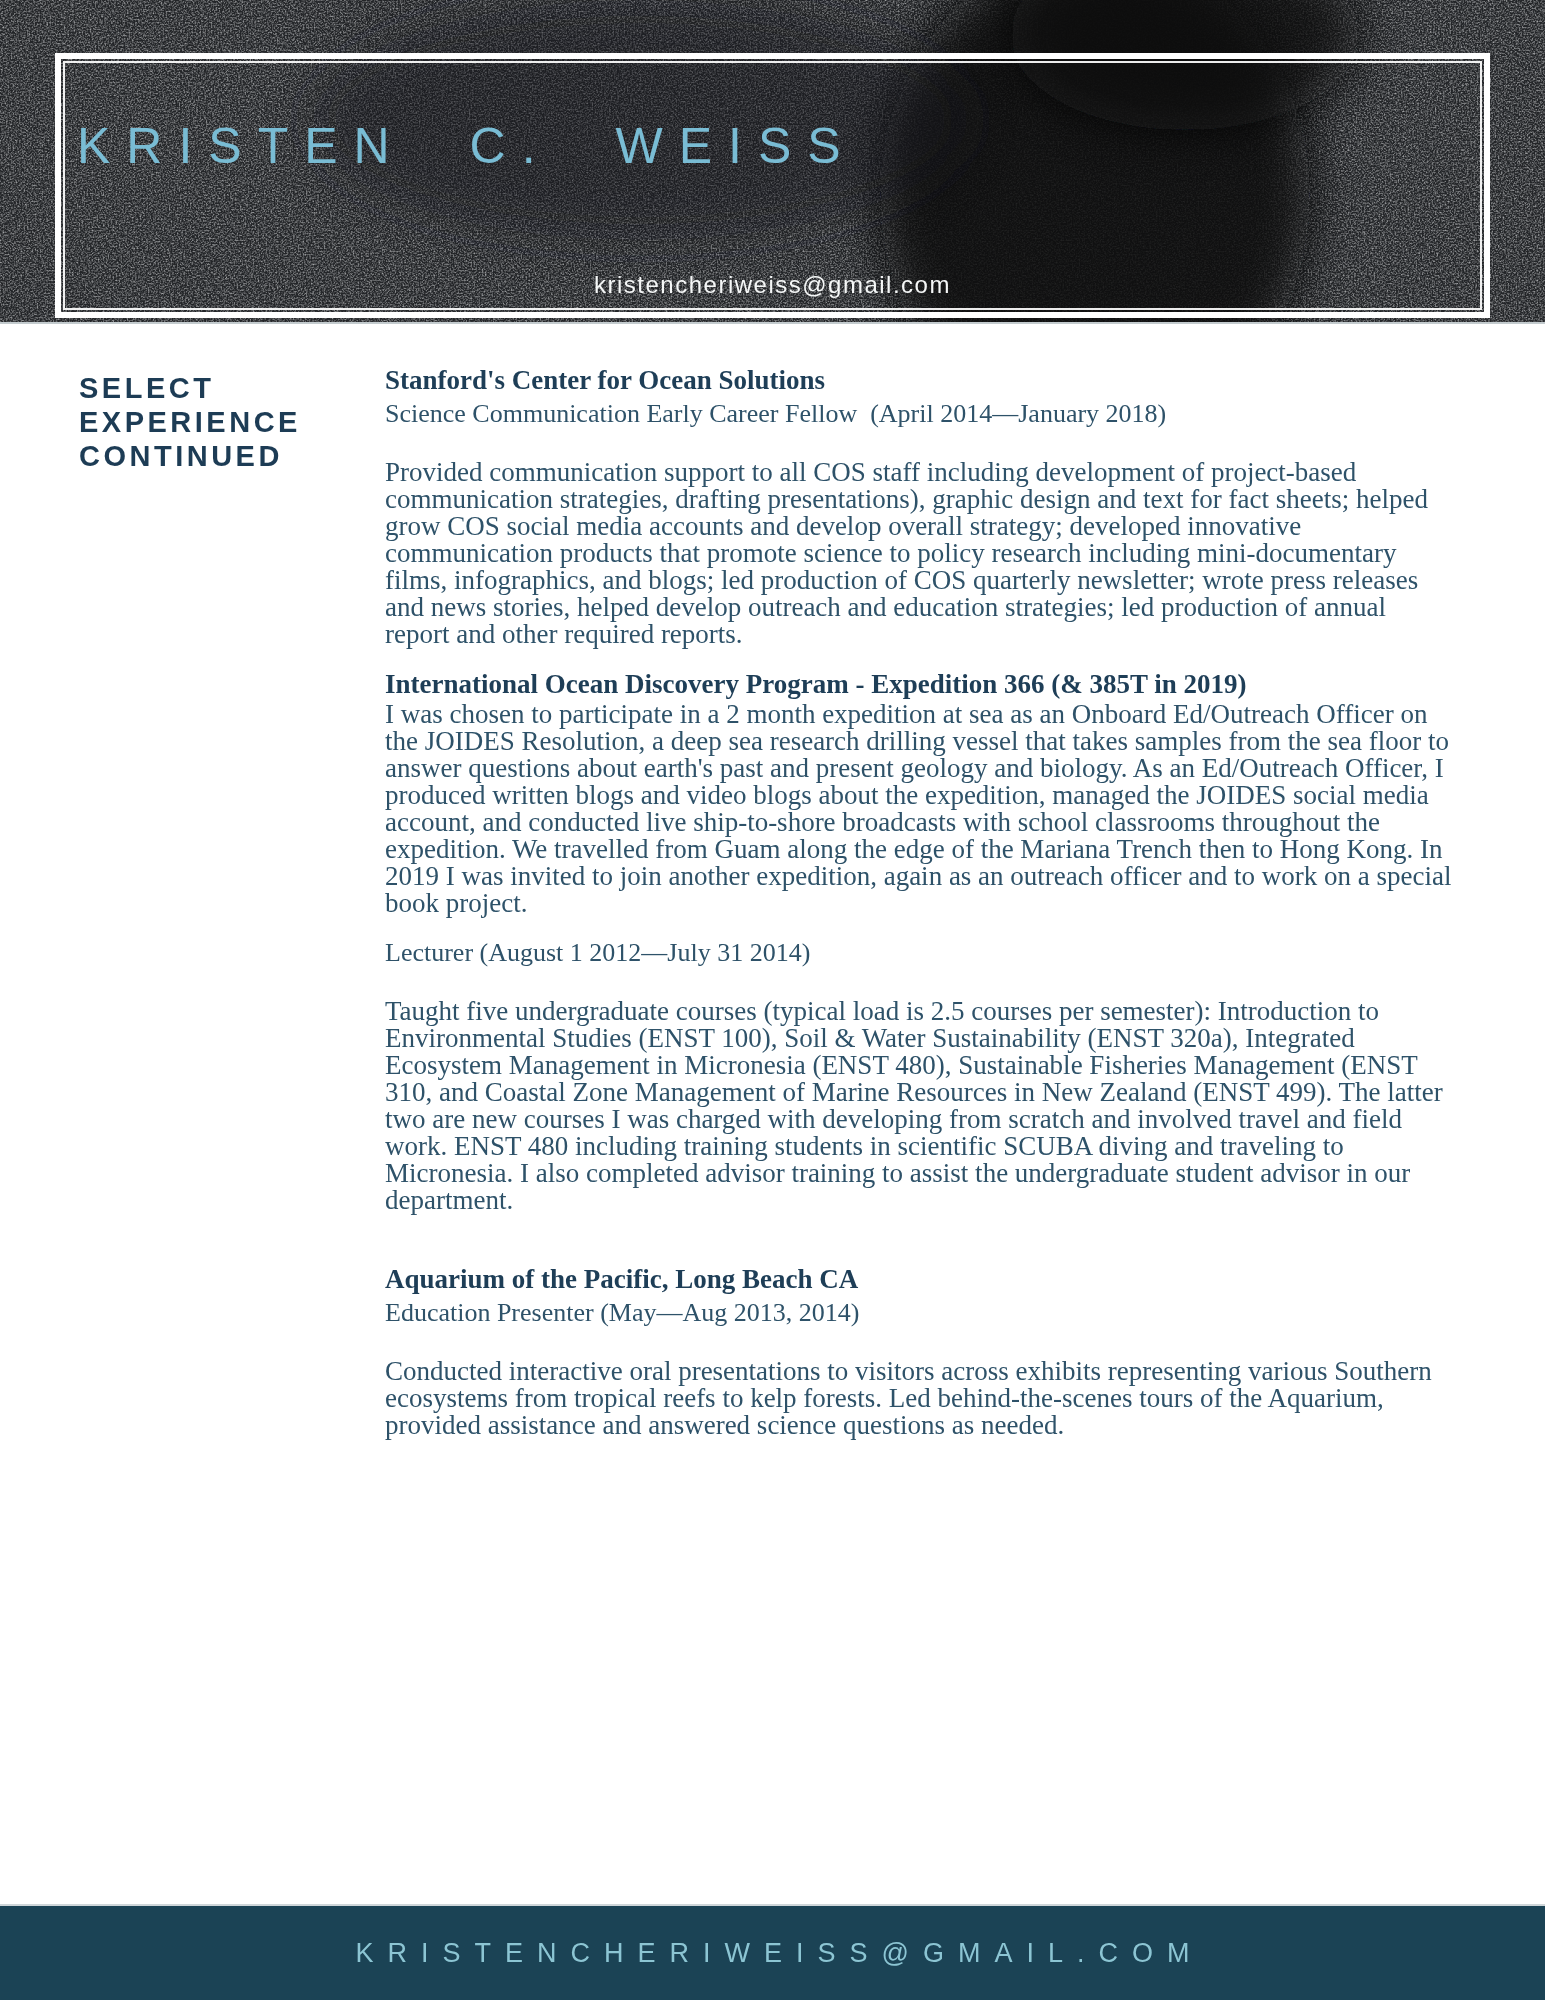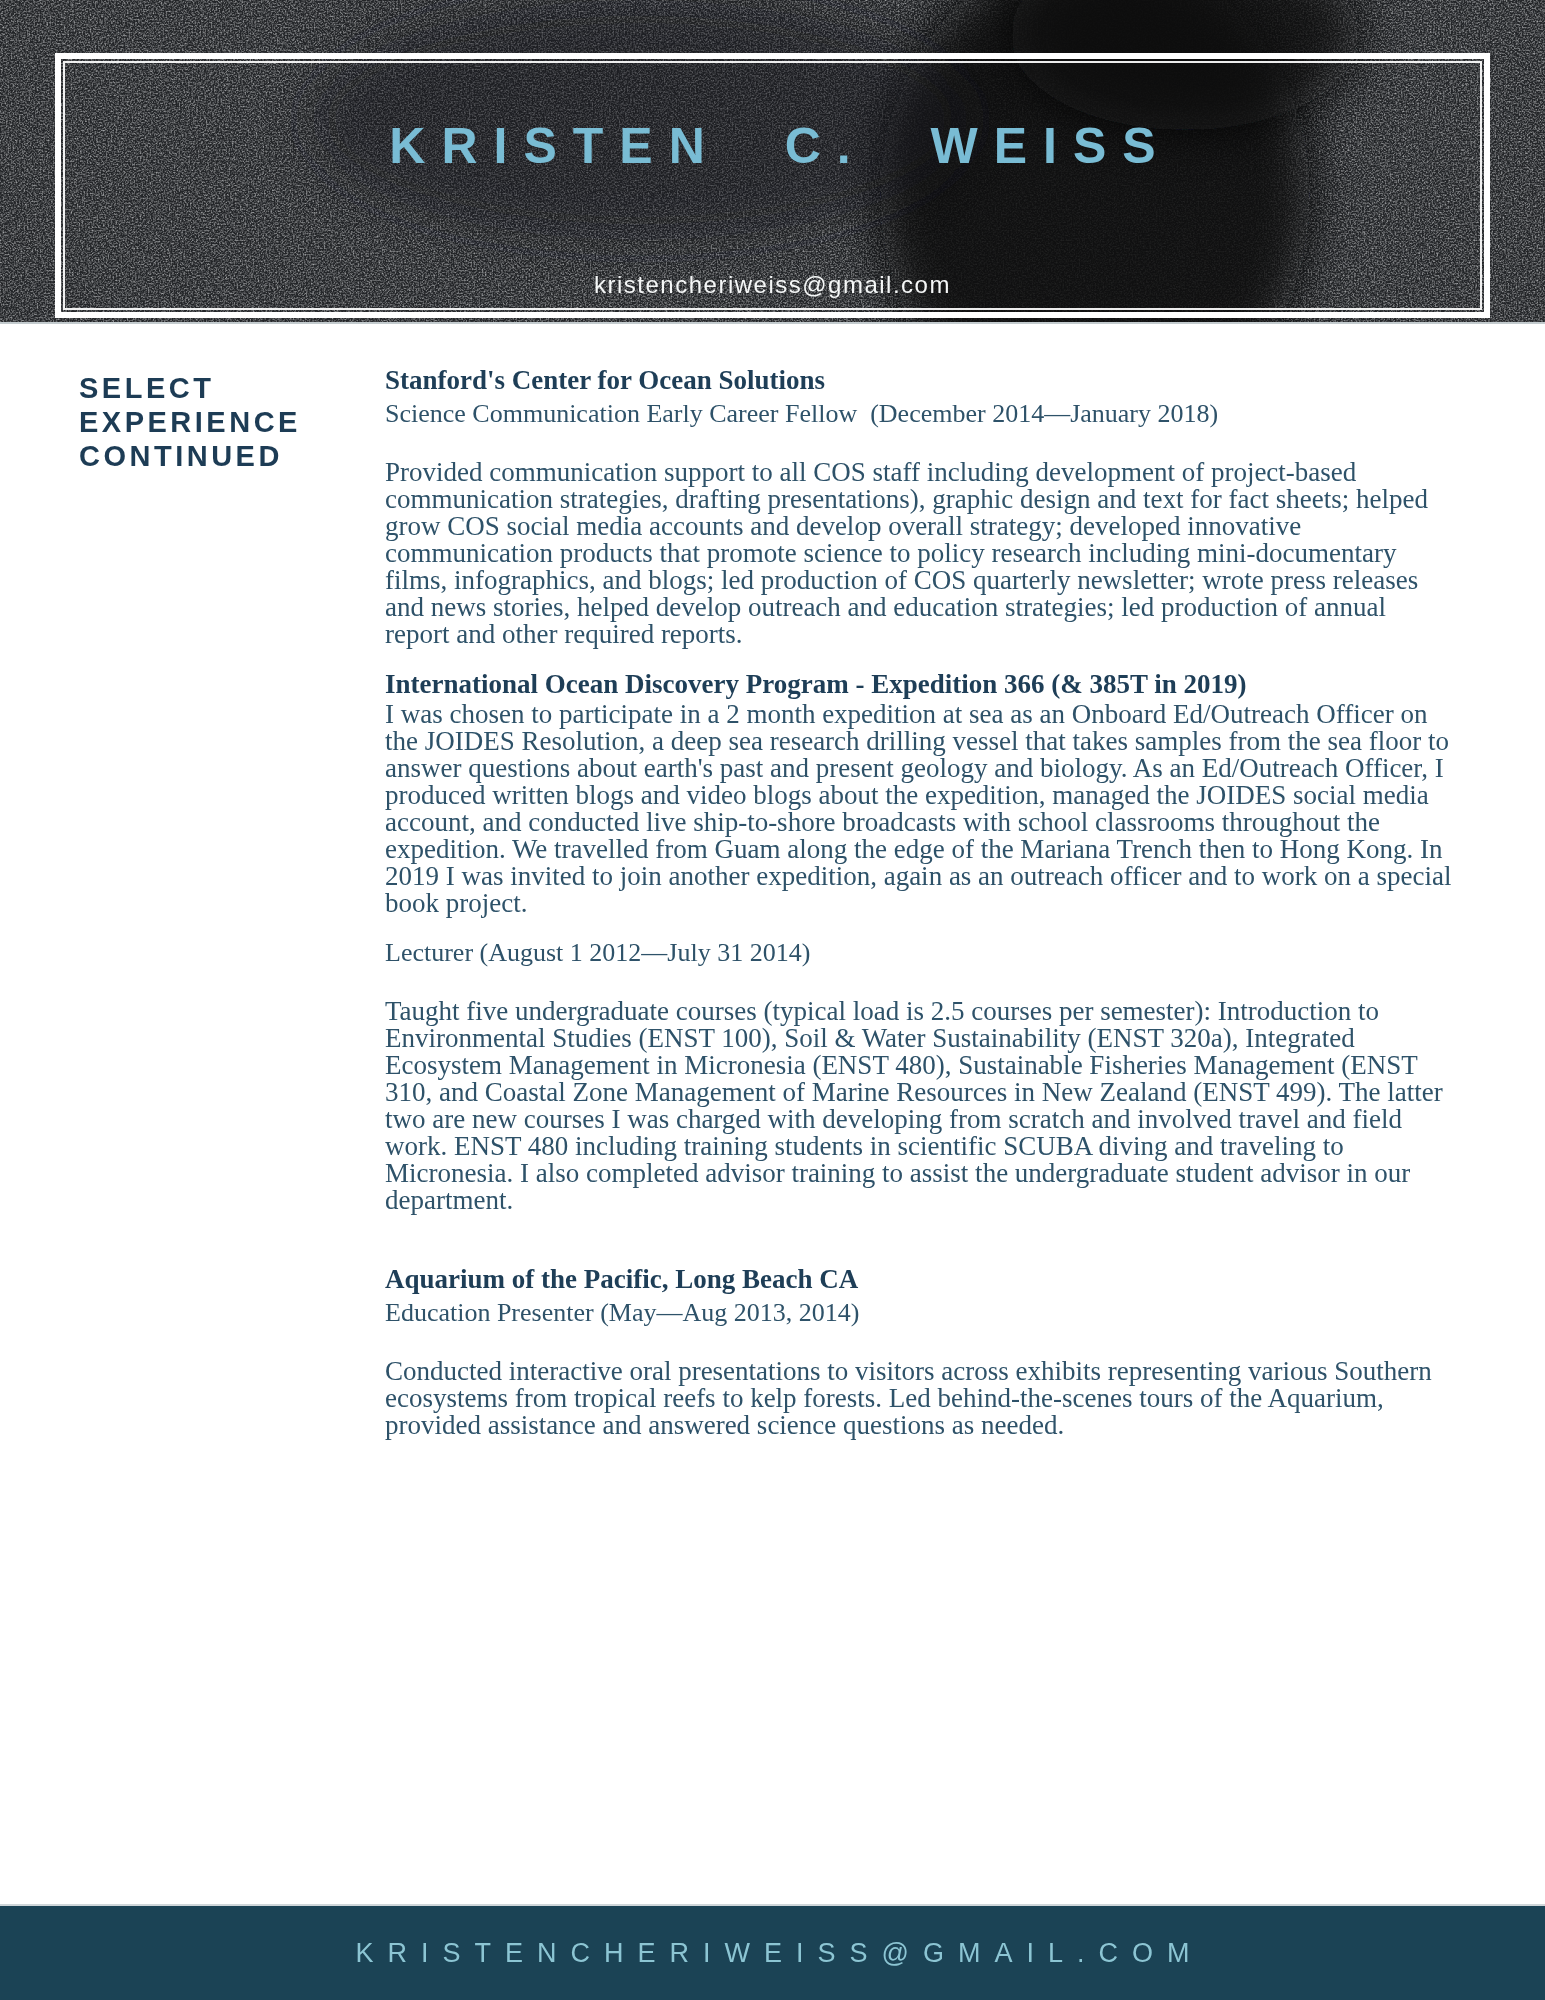--- a/index.html
+++ b/index.html
@@ -24,22 +24,22 @@
   .frame{
     position:absolute; left:55px; right:55px; top:53px; bottom:4px;
     border:6px solid var(--frame_white);
   }
   .frame::after{
     content:""; position:absolute; inset:2px;
     border:2px solid rgba(255,255,255,.92); pointer-events:none;
   }
   .person-name{
     position:absolute; left:0; right:0; top:58px; margin:0;
-    text-align:center;
-    font-family:"Liberation Sans", sans-serif; font-weight:700;
+    text-align:left;
+    font-family:"Liberation Sans", sans-serif; font-weight:400;
     font-size:50px; letter-spacing:16px; word-spacing:34px;
     color:var(--accent_blue); white-space:nowrap; text-indent:16px;
   }
   .header-email{
     position:absolute; left:0; right:0; top:212px;
     text-align:center;
     font-family:"Liberation Sans", sans-serif; font-weight:400;
     font-size:24px; letter-spacing:1.5px; color:#f5f7f7;
   }
 
@@ -112,21 +112,21 @@
       <h1 class="person-name">KRISTEN C. WEISS</h1>
       <div class="header-email">kristencheriweiss@gmail.com</div>
     </div>
   </header>
 
   <aside class="sidebar-title">SELECT EXPERIENCE CONTINUED</aside>
 
   <main class="main">
   <section class="entry">
     <h3 class="org">Stanford's Center for Ocean Solutions</h3>
-    <div class="role">Science Communication Early Career Fellow  (December 2014—January 2018)</div>
+    <div class="role">Science Communication Early Career Fellow  (April 2014—January 2018)</div>
     <div class="paras">
 
     <p>Provided communication support to all COS staff including development of project-based communication strategies, drafting presentations), graphic design and text for fact sheets; helped grow COS social media accounts and develop overall strategy; developed innovative communication products that promote science to policy research including mini-documentary films, infographics, and blogs; led production of COS quarterly newsletter; wrote press releases and news stories, helped develop outreach and education strategies; led production of annual report and other required reports.</p>
         </div>
   </section>
 
   <section class="entry">
     <h3 class="org">International Ocean Discovery Program - Expedition 366 (&amp; 385T in 2019)</h3>
     <div class="paras">
 

